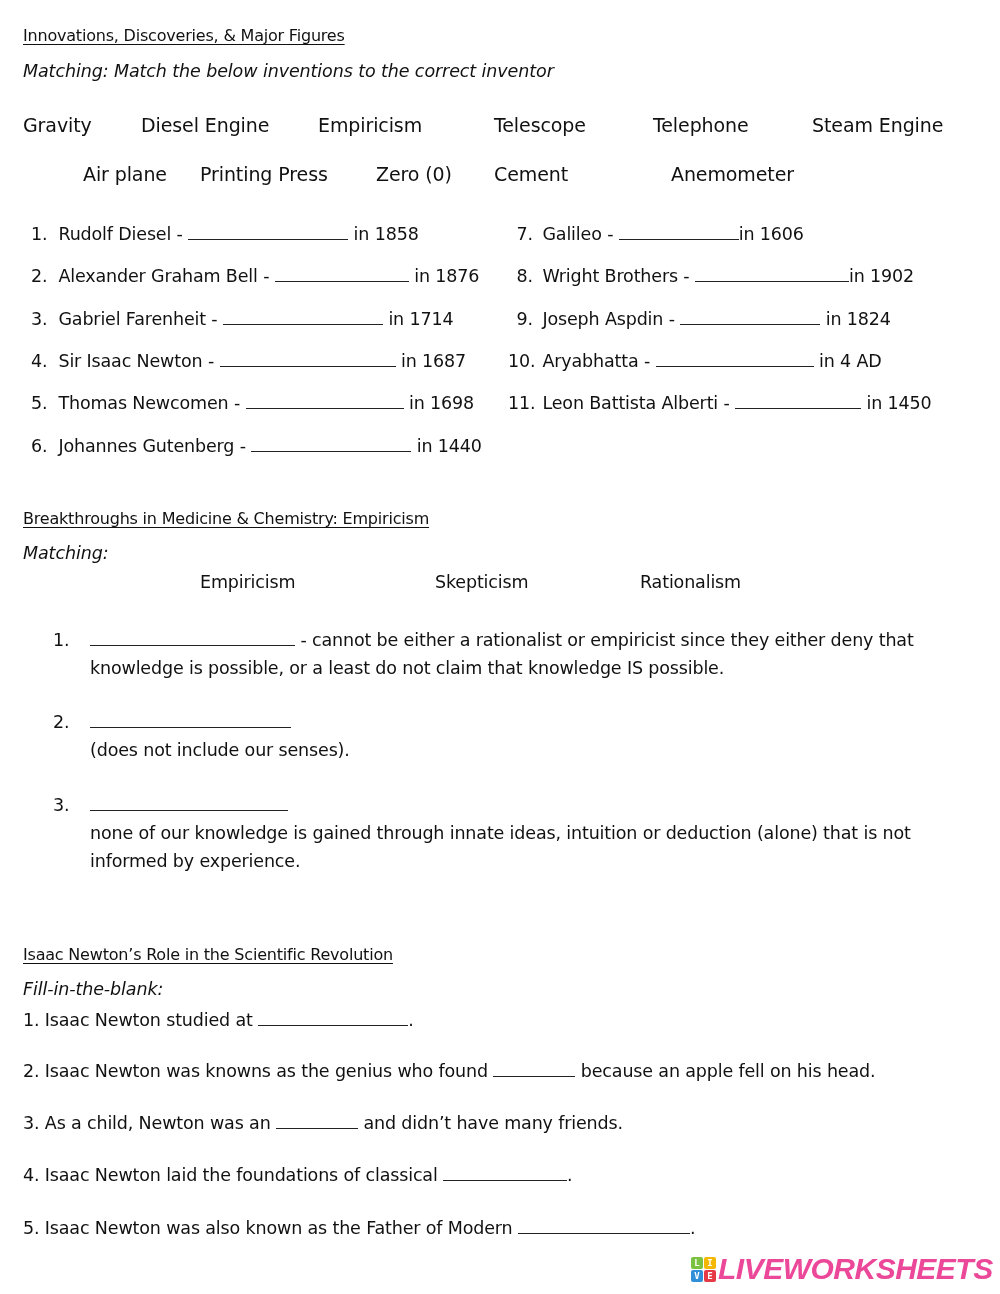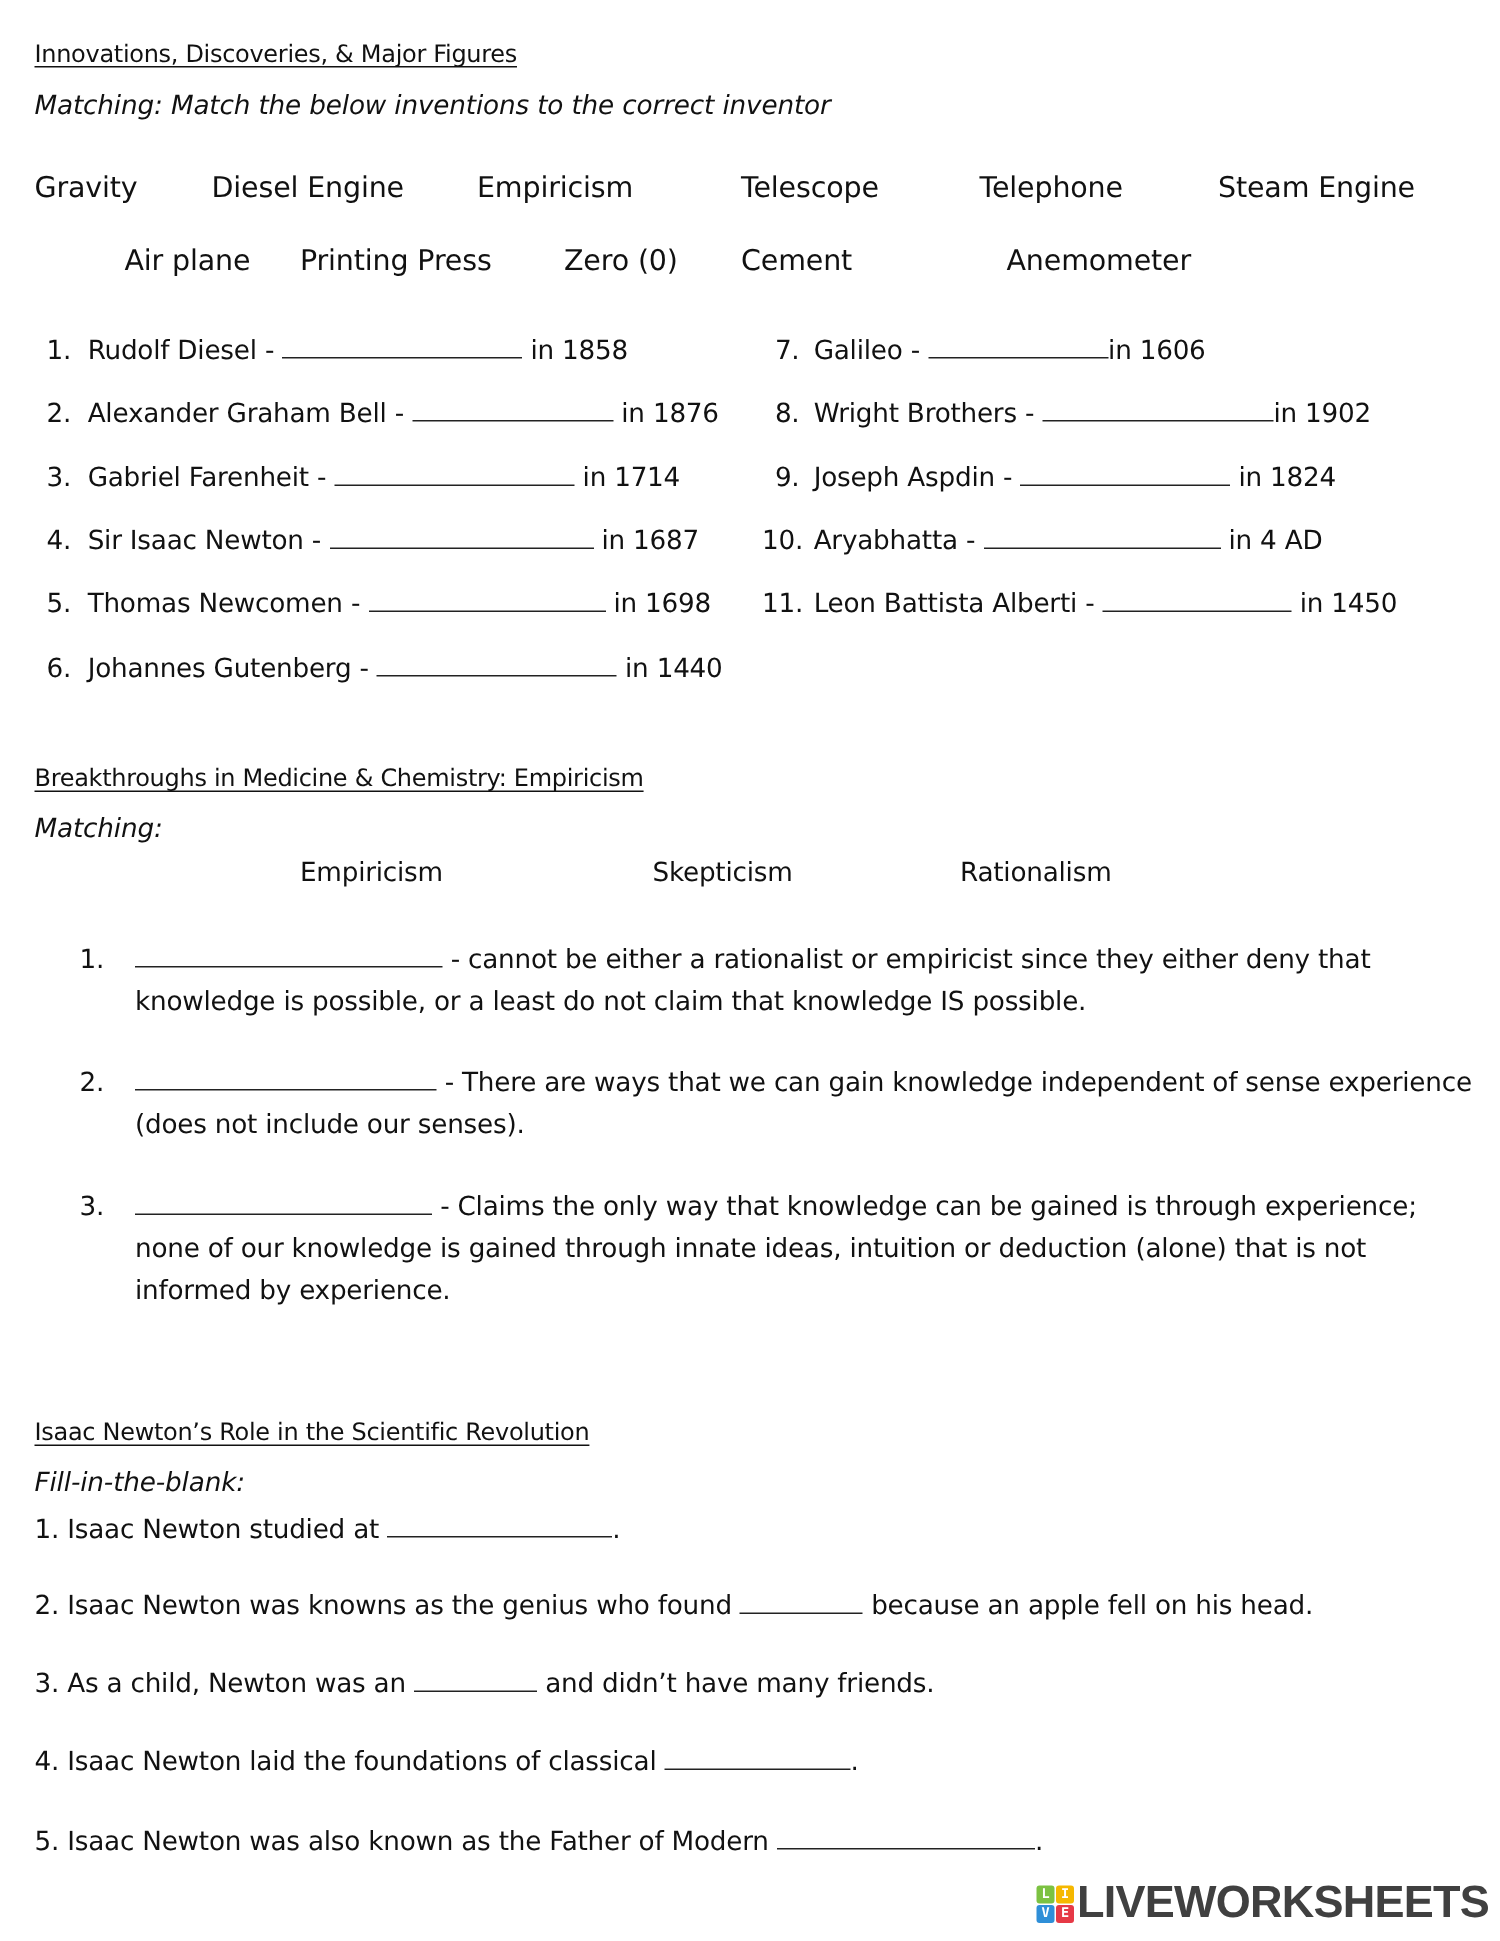--- a/index.html
+++ b/index.html
@@ -179,30 +179,28 @@
     <span class="blank" style="width:205px;"></span>
     <span>- cannot be either a rationalist or empiricist since they either deny that</span>
   </div>
   <div class="abs para-text" style="left:90px; top:654px;">knowledge is possible, or a least do not claim that knowledge IS possible.</div>
 </div>
 
 <div>
   <span class="abs para-text" style="left:53px; top:708px;">2.</span>
   <div class="abs para-text" style="left:90px; top:708px;">
     <span class="blank" style="width:201px;"></span>
-    <span>- There are ways that we can gain knowledge independent of sense experience</span>
   </div>
   <div class="abs para-text" style="left:90px; top:736px;">(does not include our senses).</div>
 </div>
 
 <div>
   <span class="abs para-text" style="left:53px; top:791px;">3.</span>
   <div class="abs para-text" style="left:90px; top:791px;">
     <span class="blank" style="width:198px;"></span>
-    <span>- Claims the only way that knowledge can be gained is through experience;</span>
   </div>
   <div class="abs para-text" style="left:90px; top:819px;">none of our knowledge is gained through innate ideas, intuition or deduction (alone) that is not</div>
   <div class="abs para-text" style="left:90px; top:847px;">informed by experience.</div>
 </div>
 
 <div class="abs section-title" style="left:23px; top:945px;">Isaac Newton’s Role in the Scientific Revolution</div>
 <div class="abs instructions" style="left:23px; top:979px;">Fill-in-the-blank:</div>
 
 <div class="abs item" style="left:23px; top:1010px;">
   <span>1. Isaac Newton studied at</span>
@@ -227,14 +225,14 @@
   <span class="blank" style="width:172px;"></span><span>.</span>
 </div>
 
 <div class="logo">
   <div class="logo-grid">
     <span class="logo-cell logo-c0" style="background: rgb(124, 194, 66);">L</span>
     <span class="logo-cell logo-c1" style="background: rgb(245, 184, 0);">I</span>
     <span class="logo-cell logo-c2" style="background: rgb(47, 143, 216);">V</span>
     <span class="logo-cell logo-c3" style="background: rgb(230, 57, 70);">E</span>
   </div>
-  <span class="logo-text" style="color: #404040;">LIVEWORKSHEETS</span>
+  <span class="logo-text" style="color: #ec4899; font-style: italic;">LIVEWORKSHEETS</span>
 </div>
 
 </body></html>

